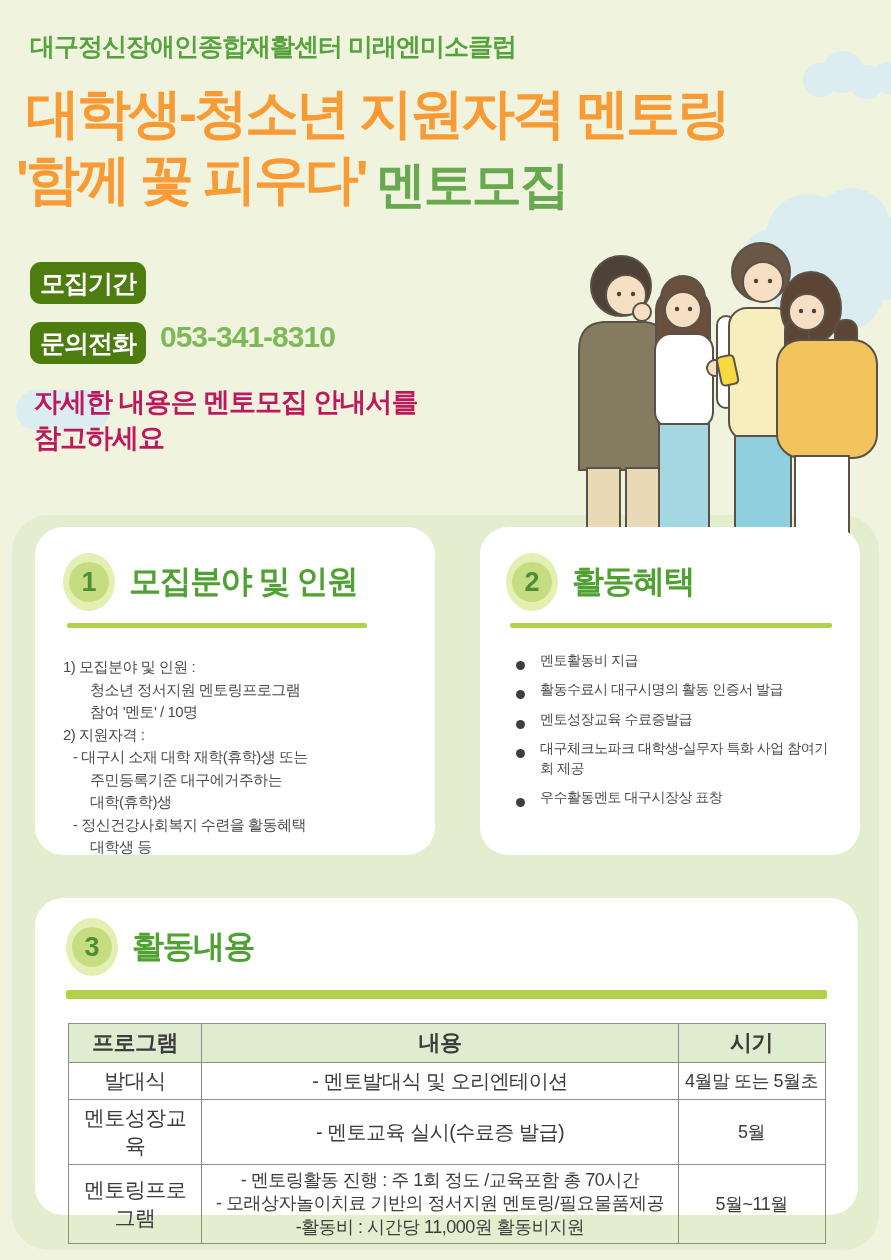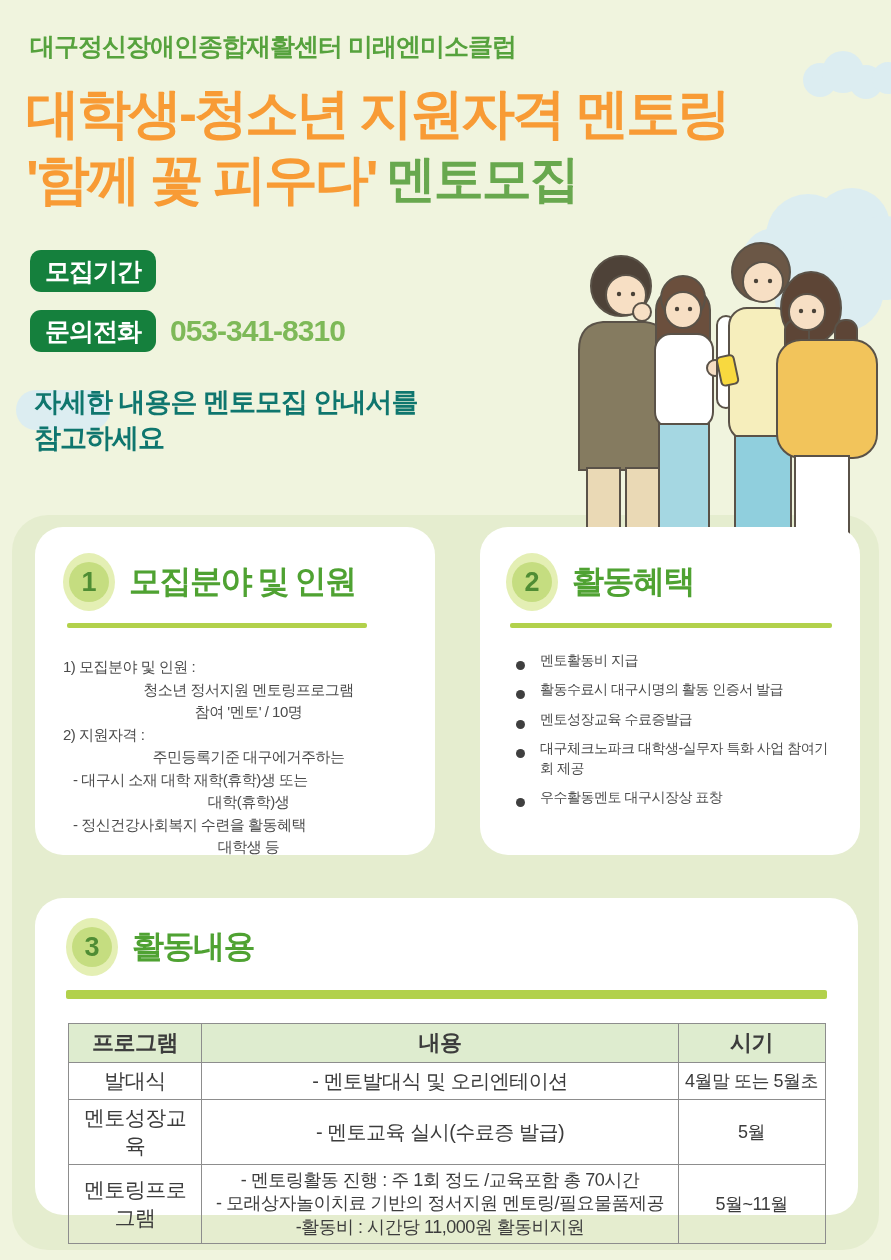--- a/index.html
+++ b/index.html
@@ -11,59 +11,59 @@
     background:#e5edcf;border-radius:36px;z-index:1;}
 
   
   .clouds{position:absolute;left:0;top:0;z-index:1;pointer-events:none;}
 
   
   .org{position:absolute;left:30px;top:30px;font-size:25px;font-weight:700;
     color:#56a23d;letter-spacing:-1px;z-index:2;}
   .title1{position:absolute;left:26px;top:78px;margin:0;font-size:54px;font-weight:800;
     color:#f89b35;letter-spacing:-3px;z-index:2;white-space:nowrap;}
-  .title2{position:absolute;left:26px;top:148px;display:flex;align-items:center;z-index:2;white-space:nowrap;}
+  .title2{position:absolute;left:16px;top:148px;display:flex;align-items:flex-end;z-index:2;white-space:nowrap;}
   .title2 .quote{font-size:54px;font-weight:800;color:#f89b35;letter-spacing:-3px;line-height:1.15;}
   .title2 .main{font-size:50px;font-weight:800;color:#68a84e;letter-spacing:-2px;line-height:1.0;margin-left:10px;}
 
   .badge-row{position:absolute;left:30px;display:flex;align-items:center;z-index:2;}
   .badge-row.r1{top:250px;}
   .badge-row.r2{top:310px;}
-  .pill{display:flex;align-items:center;justify-content:center;width:126px;height:42px;
-    background:#15803d;border-radius:11px;color:#ffffff;font-size:25px;font-weight:800;letter-spacing:-1px;}
+  .pill{display:flex;align-items:center;justify-content:center;width:116px;height:42px;
+    background:#4d7c0f;border-radius:11px;color:#ffffff;font-size:25px;font-weight:800;letter-spacing:-1px;margin-top:12px;}
   .pill-value{margin-left:14px;font-size:30px;font-weight:700;color:#7eb958;letter-spacing:-1px;}
 
   .note{position:absolute;left:34px;top:384px;z-index:2;font-size:27px;font-weight:700;
-    color:#0f766e;letter-spacing:-1px;line-height:1.35;}
+    color:#be185d;letter-spacing:-1px;line-height:1.35;}
   .note-cloud{position:absolute;left:16px;top:390px;width:94px;height:40px;border-radius:22px;
     background:#dcedf1;z-index:1;}
 
   
   .people{position:absolute;left:539px;top:228px;z-index:2;}
 
   
   .card{position:absolute;background:#ffffff;border-radius:28px;z-index:3;}
   .card1{left:35px;top:527px;width:400px;height:328px;padding:26px 28px;}
   .card2{left:480px;top:527px;width:380px;height:328px;padding:26px 26px;}
   .card3{left:35px;top:898px;width:823px;height:317px;padding:20px 31px;}
 
   .sec-head{display:flex;align-items:center;}
   .num-badge{position:relative;width:52px;height:58px;flex:0 0 52px;display:flex;
     align-items:center;justify-content:center;background:#e4efb4;border-radius:50%;}
   .num-inner{width:40px;height:40px;border-radius:50%;background:#c5dd80;color:#4f8d34;
     display:flex;align-items:center;justify-content:center;font-size:27px;font-weight:800;}
-  .sec-title{margin:0 0 0 14px;font-size:32px;font-weight:800;color:#4fa232;letter-spacing:-1.5px;font-family:Liberation Serif, serif;}
+  .sec-title{margin:0 0 0 14px;font-size:32px;font-weight:800;color:#4fa232;letter-spacing:-1.5px;}
   .underline{background:#b2d14b;border-radius:2px;}
   .underline.short{height:5px;width:300px;margin:12px 0 0 4px;}
   .card2 .underline.short{width:322px;}
   .underline.long{height:9px;width:100%;margin:14px 0 0 0;}
 
   .body-lines{margin-top:28px;font-size:15px;color:#4b4b4b;line-height:1.5;letter-spacing:-0.5px;}
   .ln.ind1{padding-left:10px;}
-  .ln.ind2{padding-left:27px;text-align:center;}
+  .ln.ind2{padding-left:27px;}
 
   .benefits{list-style:none;margin:22px 0 0 8px;padding:0;font-size:14px;color:#4b4b4b;
     letter-spacing:-0.5px;}
   .benefits li{position:relative;padding-left:26px;margin-bottom:9px;line-height:1.45;}
   .benefits li::before{content:"";position:absolute;left:2px;top:11px;width:9px;height:9px;
     border-radius:50%;background:#3f3f3f;}
 
   table.activities{border-collapse:collapse;width:758px;margin:24px auto 0 auto;
     border:1px solid #8d8d8d;}
   table.activities th,table.activities td{border:1px solid #8d8d8d;color:#3c3c3c;
@@ -169,22 +169,22 @@
         <span class="num-inner">1</span>
       </span>
       <h2 class="sec-title">모집분야 및 인원</h2>
     </div>
     <div class="underline short"></div>
     <div class="body-lines">
       <div class="ln">1) 모집분야 및 인원 :</div>
       <div class="ln ind2">청소년 정서지원 멘토링프로그램</div>
       <div class="ln ind2">참여 '멘토'  / 10명</div>
       <div class="ln">2) 지원자격 :</div>
+      <div class="ln ind1">- 대구시 소재 대학 재학(휴학)생 또는</div>
       <div class="ln ind2">주민등록기준 대구에거주하는</div>
-      <div class="ln ind1">- 대구시 소재 대학 재학(휴학)생 또는</div>
       <div class="ln ind2">대학(휴학)생</div>
       <div class="ln ind1">- 정신건강사회복지 수련을 활동혜택</div>
       <div class="ln ind2">대학생 등</div>
     </div>
   </section>
 
   <section class="card card2">
     <div class="sec-head">
       <span class="num-badge">
         <span class="num-inner">2</span>

